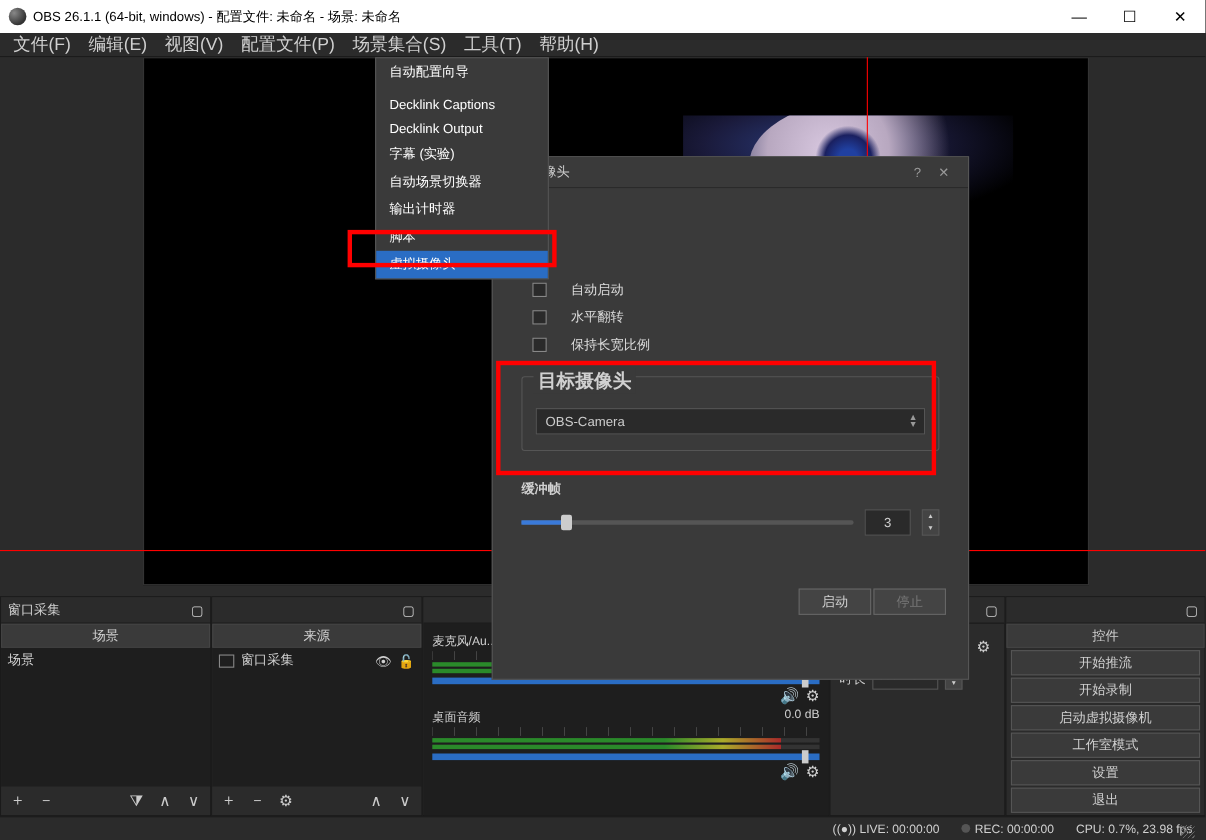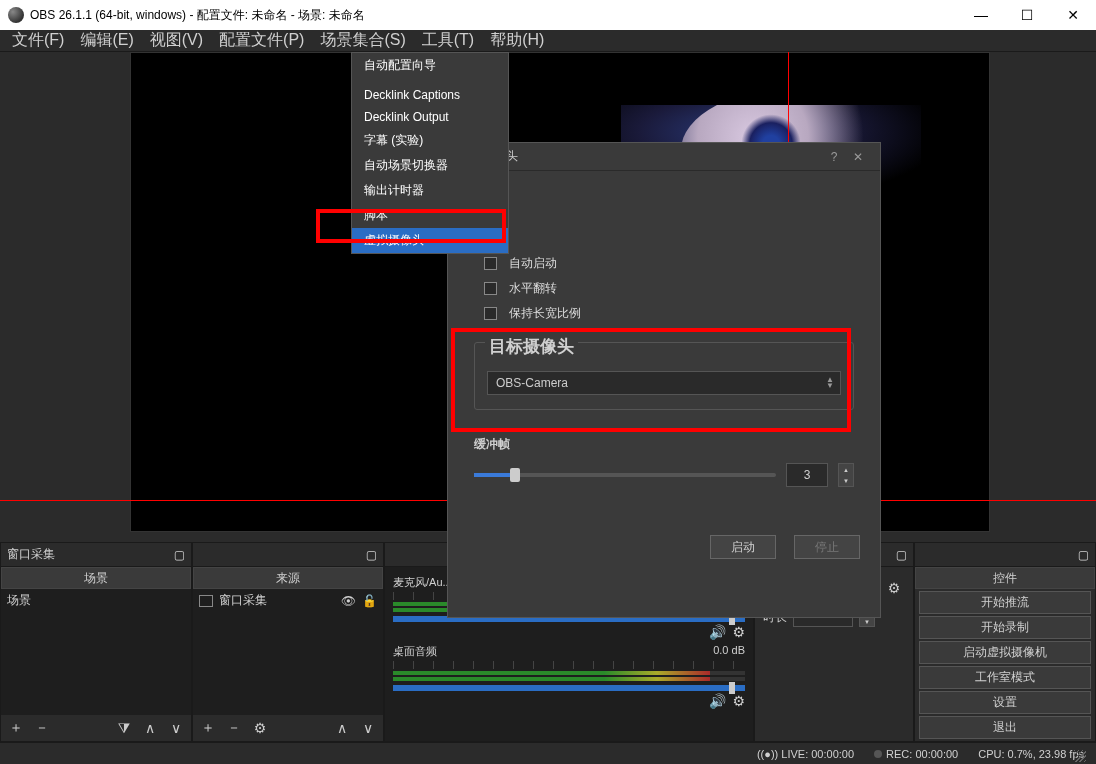--- a/index.html
+++ b/index.html
@@ -18,49 +18,49 @@
 
 
 .preview-area { position: absolute; top: 52px; left: 0; right: 0; height: 490px; background: #2b2b2b; }
 .preview-canvas { position: absolute; left: 130px; top: 0; width: 860px; height: 480px; background: #000; border: 1px solid #333; }
 
 
 .red-line-h { position: absolute; left: 0; right: 0; top: 500px; height: 1px; background: #ff0000; }
 .red-line-v { position: absolute; left: 788px; top: 52px; width: 1px; height: 110px; background: #ff0000; }
 
 
-.tools-menu { position: absolute; left: 351px; top: 52px; width: 158px; background: #3a3a3a; border: 1px solid #555; z-index: 50; }
+.tools-menu { position: absolute; left: 341px; top: 52px; width: 158px; background: #3a3a3a; border: 1px solid #555; z-index: 50; }
 .tools-menu .menu-item { padding: 4px 12px; font-size: 12px; color: #fff; }
 .tools-menu .menu-item.highlighted { background: #2a6dc4; }
 
 
 .red-box1 { position: absolute; left: 316px; top: 209px; width: 190px; height: 34px; border: 4px solid #ff0000; z-index: 60; }
 .red-box2 { position: absolute; left: 451px; top: 328px; width: 400px; height: 104px; border: 4px solid #ff0000; z-index: 60; }
 
 
 .dialog { position: absolute; left: 447px; top: 142px; width: 434px; height: 476px; background: #3a3a3a; border: 1px solid #555; z-index: 40; }
 .dialog-titlebar { height: 28px; background: #3a3a3a; display: flex; align-items: center; padding: 0 10px; border-bottom: 1px solid #2a2a2a; }
 .dialog-titlebar .dlg-title { flex: 1; color: #ccc; font-size: 12px; }
 .dialog-titlebar .dlg-btn { width: 24px; text-align: center; color: #999; }
 .dialog-body { padding: 20px 26px; }
-.checkbox-row { display: flex; align-items: center; gap: 12px; margin: 8px 0 8px 10px; color: #ddd; }
+.checkbox-row { display: flex; align-items: center; gap: 22px; margin: 8px 0 8px 10px; color: #ddd; }
 .checkbox { width: 13px; height: 13px; border: 1px solid #888; background: #2a2a2a; display: inline-block; }
 .fieldset { border: 1px solid #555; border-radius: 3px; padding: 18px 12px 14px; margin-top: 20px; position: relative; }
 .fieldset .legend { position: absolute; top: -8px; left: 10px; background: #3a3a3a; padding: 0 4px; font-size: 17px; font-weight: bold; }
 .select-box { width: 100%; height: 24px; background: #2a2a2a; border: 1px solid #555; display: flex; align-items: center; padding: 0 8px; margin-top: 10px; font-size: 12px; color: #ccc; position: relative; }
 .select-arrows { position: absolute; right: 6px; font-size: 8px; color: #999; line-height: 6px; }
 .slider-label { margin-top: 26px; font-size: 12px; font-weight: bold; }
 .slider-row { display: flex; align-items: center; gap: 10px; margin-top: 10px; }
 .slider-track { flex: 1; height: 4px; background: #555; position: relative; border-radius: 2px; }
 .slider-fill { position: absolute; left: 0; top: 0; height: 100%; width: 12%; background: #3a7ad9; }
 .slider-handle { position: absolute; left: 12%; top: -5px; width: 10px; height: 14px; background: #ccc; border-radius: 2px; }
 .spin-box { width: 42px; height: 24px; background: #2a2a2a; border: 1px solid #555; display: flex; align-items: center; justify-content: center; }
 .spin-arrows { width: 16px; height: 24px; background: #444; display: flex; flex-direction: column; border: 1px solid #555; }
 .spin-arrows div { flex: 1; display: flex; align-items: center; justify-content: center; font-size: 6px; color: #ccc; }
-.dialog-buttons { display: flex; justify-content: flex-end; gap: 18px; padding: 0 20px 20px; margin-top: 28px; }
+.dialog-buttons { display: flex; justify-content: flex-end; gap: 2px; padding: 0 20px 20px; margin-top: 28px; }
 .dlg-action-btn { width: 66px; height: 24px; background: #444; border: 1px solid #666; display: flex; align-items: center; justify-content: center; font-size: 12px; }
 .dlg-action-btn.disabled { color: #777; }
 
 
 .char-image { position: absolute; left: 490px; top: 52px; width: 300px; height: 90px; background: radial-gradient(ellipse at 40% 30%, #2a3a7a 0%, #1a1a3a 40%, #000 80%); overflow: hidden; }
 .char-image::before { content: ''; position: absolute; left: 20%; top: -20%; width: 80%; height: 140%; background: radial-gradient(circle at 30% 40%, #d8c8e0 0%, #b8a8c0 30%, transparent 60%); border-radius: 50%; }
 .char-flower { position: absolute; left: 40%; top: 10%; width: 60px; height: 60px; background: radial-gradient(circle, #2040a0 20%, #1a2060 50%, transparent 70%); border-radius: 50%; }
 
 
 .bottom-panels { position: absolute; left: 0; right: 0; top: 542px; height: 200px; background: #2b2b2b; display: flex; }

